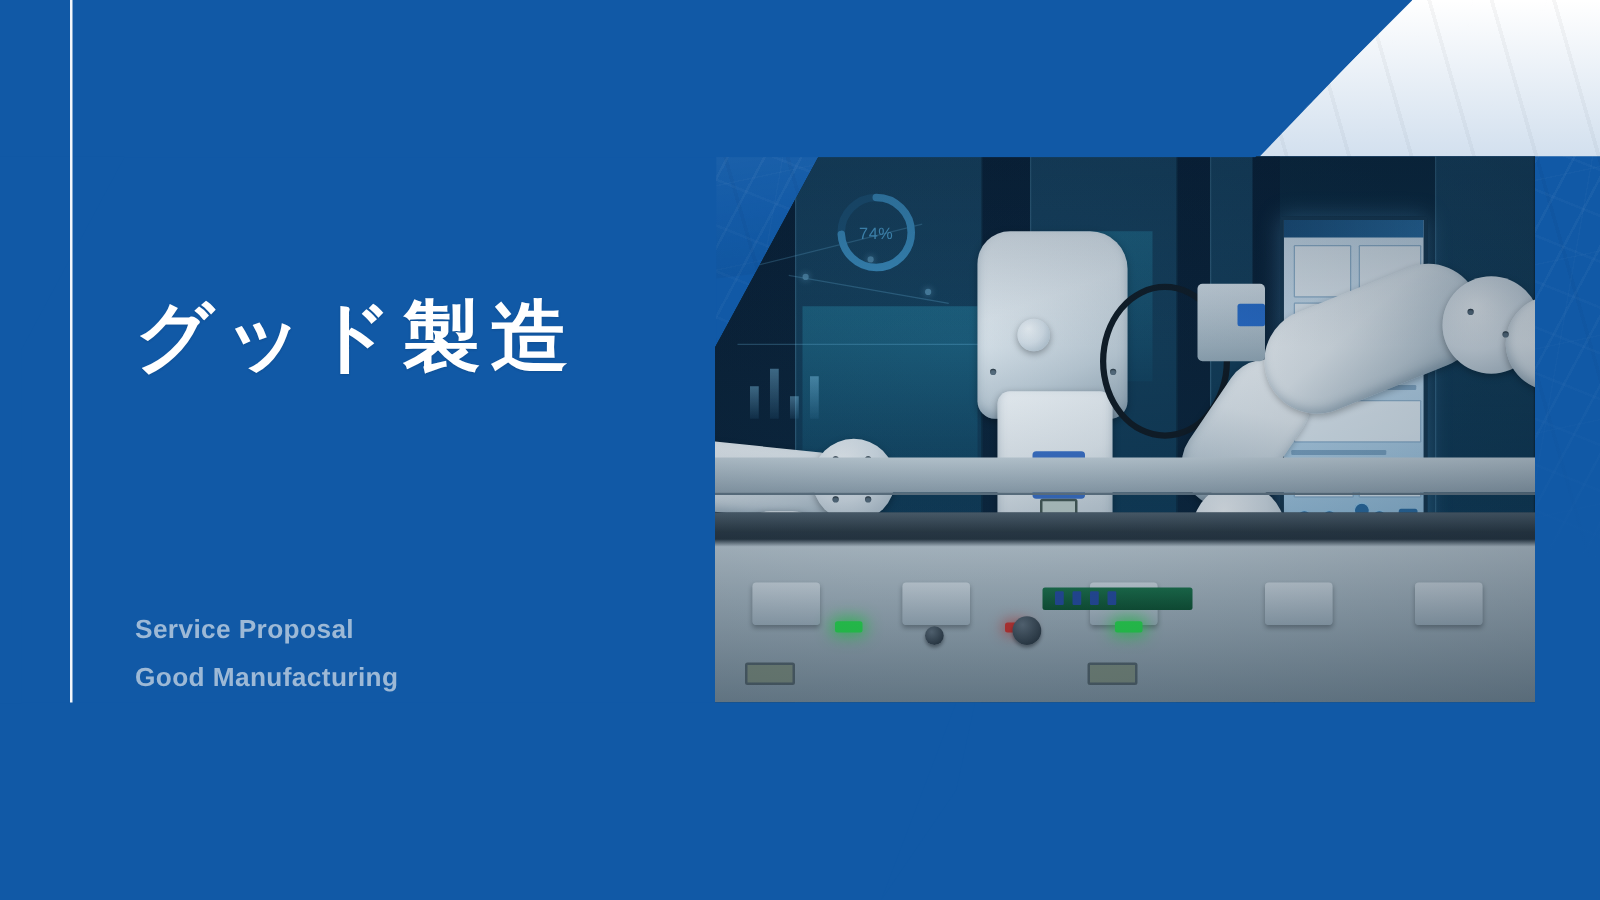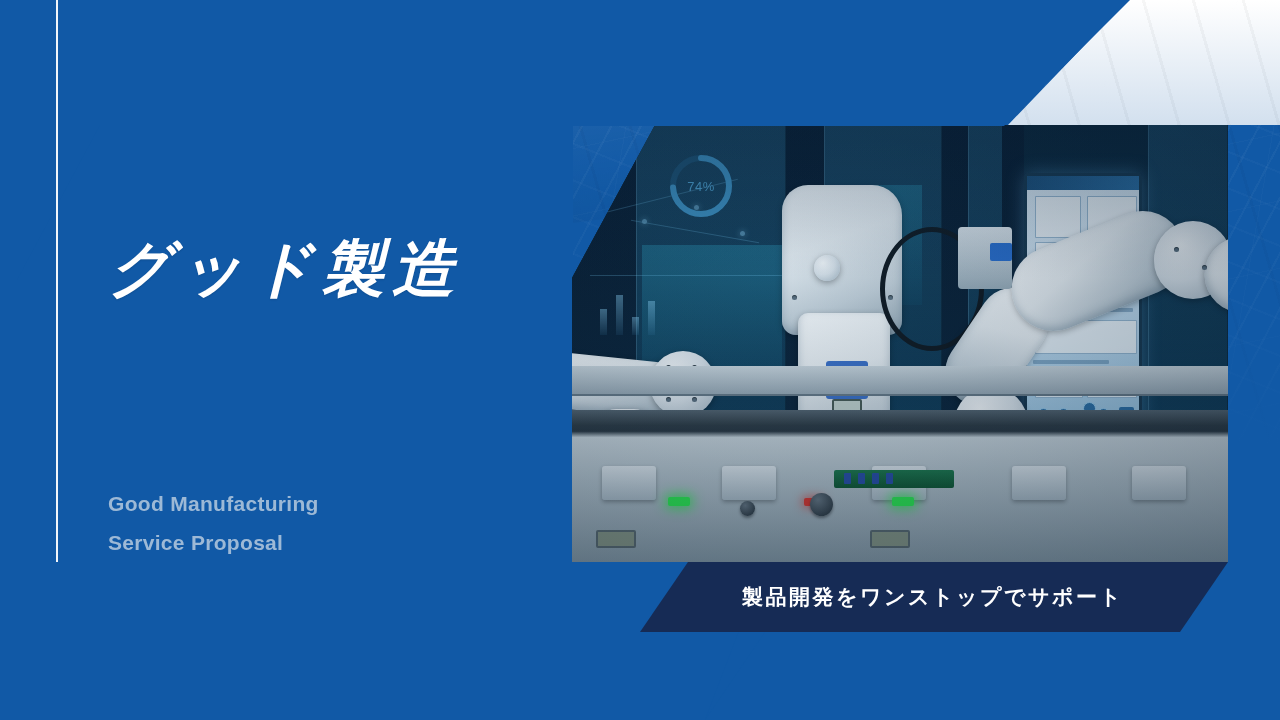--- a/index.html
+++ b/index.html
@@ -249,21 +249,21 @@
     font-family:"DejaVu Sans","Liberation Sans",sans-serif;
   }
 
   
   .accent-line {
     position:absolute; left:56px; top:0; width:2px; height:562px;
     background:#ffffff; opacity:.95;
   }
 
   
-  .title-block { position:absolute; left:108px; top:236px; width:470px;font-style:italic; }
+  .title-block { position:absolute; left:108px; top:236px; width:470px; }
   .title-main {
     color:#ffffff; font-size:62px; font-weight:bold; line-height:1.06;
     letter-spacing:8px; white-space:nowrap;
     font-family:"DejaVu Sans","Liberation Sans",sans-serif;
     text-shadow:0 1px 2px rgba(0,0,0,.12);
   }
   .title-sub {
     color:#ffffff; font-size:38px; font-weight:bold; letter-spacing:2px;
     margin-top:36px; white-space:nowrap;
     font-family:"DejaVu Sans","Liberation Sans",sans-serif;
@@ -417,28 +417,25 @@
         <div class="lcd" style="left:298px;"></div>
       </div>
 
       <div class="ph-grade"></div>
     </div>
   </div>
 
   <div class="blue-top"></div>
   <div class="blue-left"></div>
 
-  <div class="banner">
-    <div class="banner-text">製品開発をワンストップでサポート</div>
-  </div>
 
   <div class="accent-line"></div>
 
   <div class="title-block">
     <div class="title-main">グッド製造</div>
   </div>
 
   <div class="en-block">
+    <div class="en-line">Service Proposal</div>
     <div class="en-line">Good Manufacturing</div>
-    <div class="en-line">Service Proposal</div>
   </div>
 
 </div>
 
 </body></html>

